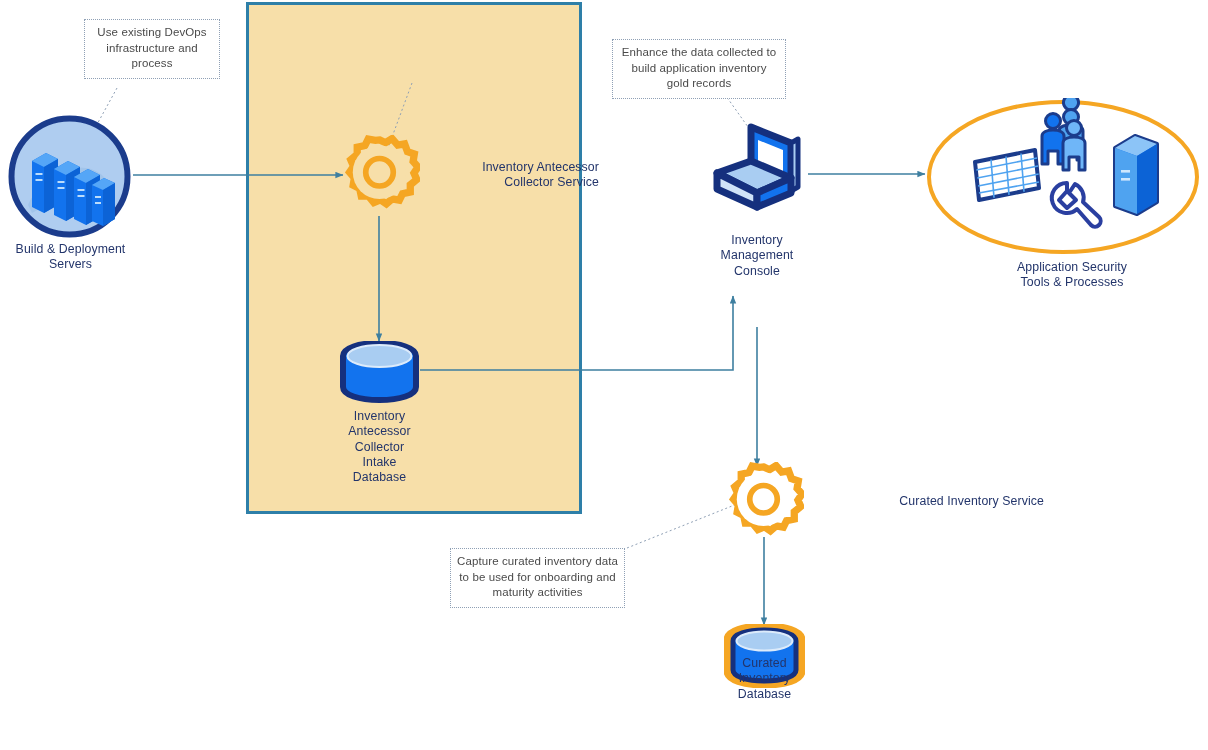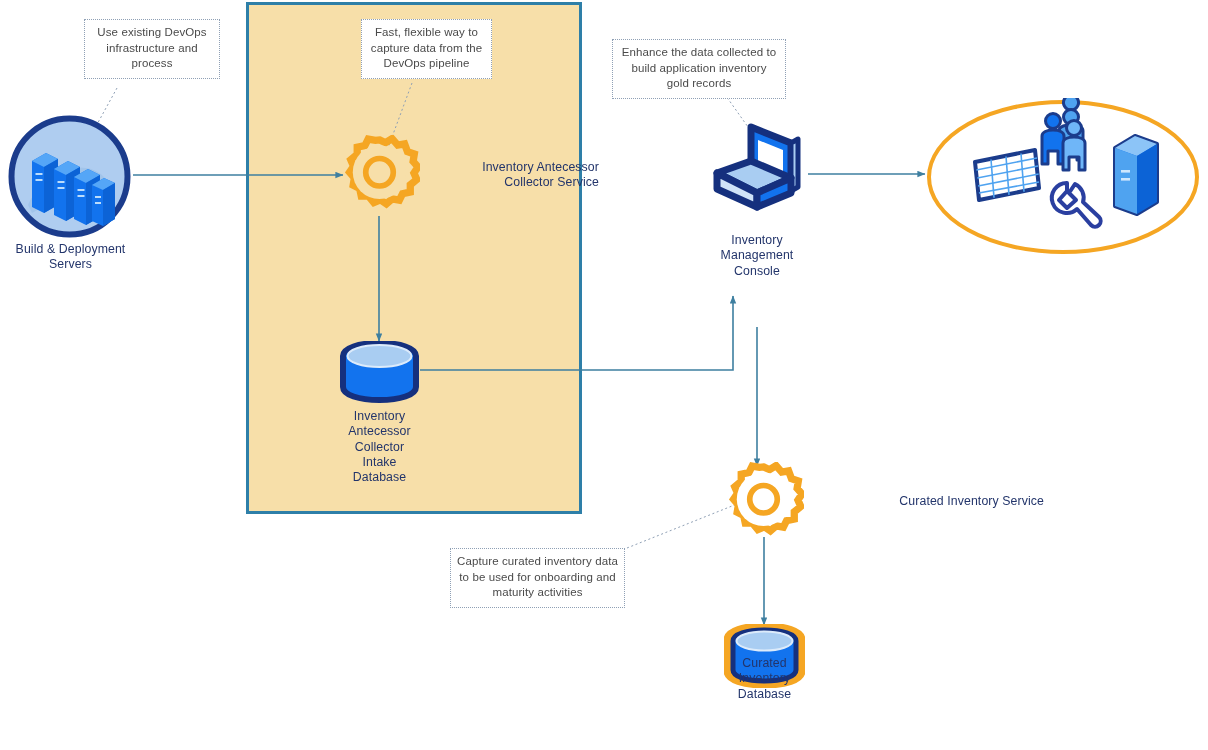--- a/index.html
+++ b/index.html
@@ -81,21 +81,20 @@
     <g stroke="#8FA0B5" stroke-width="1" fill="none" stroke-dasharray="2,2.6">
       <path d="M117,88 L95,128"></path>
       <path d="M412,83 L378,175"></path>
       <path d="M714,79 L748,127"></path>
       <path d="M627,548 L752,498"></path>
     </g>
   </svg>
 
   <div class="note" style="left:84px;top:19px;width:136px;">Use existing DevOps infrastructure and process</div>
 
-  <div class="note" style="left:361px;top:19px;width:131px;">Fast, flexible way to capture data from the DevOps pipeline</div>
 
   <div class="note" style="left:612px;top:19px;width:174px;margin-top:20px;">Enhance the data collected to build application inventory gold records</div>
 
   <div class="note" style="left:450px;top:548px;width:175px;">Capture curated inventory data to be used for onboarding and maturity activities</div>
 
   <div class="node" style="left:6px;top:113px;width:127px;height:127px;">
     <svg width="127" height="127" viewBox="0 0 127 127">
       <circle cx="63.5" cy="63.5" r="58" fill="#AFCDF0" stroke="#1B3C8C" stroke-width="6"></circle>
       <g>
 
@@ -226,20 +225,22 @@
         <path d="M2,14 L24,22 L24,80 L2,72 Z" fill="#4FA3F0"></path>
         <rect x="8" y="36" width="9" height="2.6" fill="#CFE7FD"></rect>
         <rect x="8" y="44" width="9" height="2.6" fill="#CFE7FD"></rect>
       </g>
 
       <g transform="translate(120,82)">
         <path d="M22,3 a15,15 0 1,0 10,26 L46,45 a5,5 0 0,0 8,-8 L38,22 A15,15 0 0,0 30,4 L24,13 L31,20 L22,28 L14,20 L22,11 Z" fill="#ffffff" stroke="#2A3FA0" stroke-width="4" stroke-linejoin="round"></path>
       </g>
     </svg>
   </div>
+  <div class="lbl" style="left:982px;top:260px;width:180px;">Application Security
+Tools &amp; Processes</div>
 
   <div class="node" style="left:723px;top:462px;width:81px;height:81px;">
     <svg width="81" height="81" viewBox="0 0 100 100">
       <g fill="none" stroke="#F5A623" stroke-width="9" stroke-linejoin="miter">
         <path d="M50,6 L57.5,9.5 L65.5,4.5 L72.5,12.5 L81,11 L84.5,20.5 L93,23.5
                  L91.5,32.5 L97.5,39.5 L92.5,47 L96,55 L88,61.5 L88,70.5 L78.5,72.5
                  L74.5,80.5 L65.5,79 L58.5,85 L51,80 L43,83.5 L36.5,75.5 L27.5,75.5
                  L25.5,66 L17.5,62 L19,53 L13,46 L18,38.5 L14.5,30.5 L22.5,24 L22.5,15
                  L32,13 L36,5 L45,6.5 Z"></path>
       </g>

